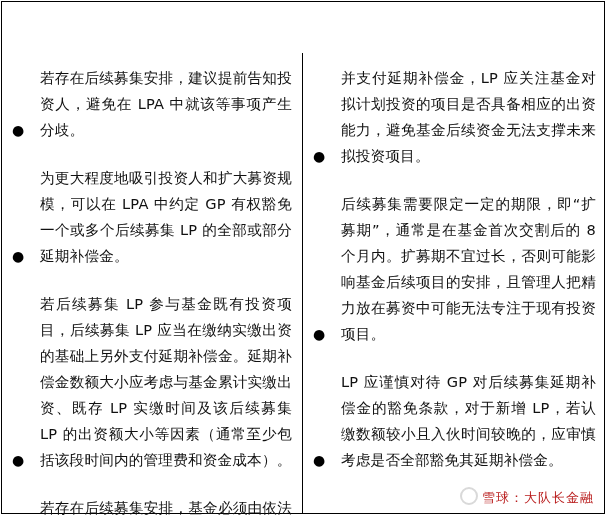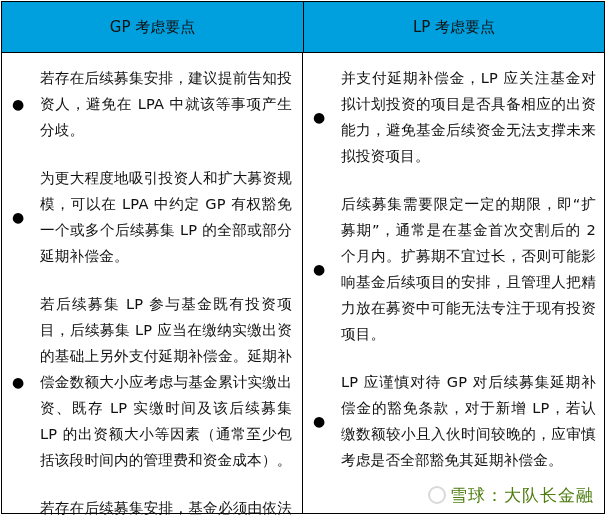--- a/index.html
+++ b/index.html
@@ -26,56 +26,52 @@
   .header-cell.left { width: 301px; border-right: 1px solid #000; }
   .header-cell.right { flex: 1; }
   .body-row {
     position: absolute; left: 0; top: 51px; right: 0; bottom: 0;
     display: flex;
   }
   .col { box-sizing: border-box; padding-top: 12px; }
   .col.left { width: 301px; border-right: 1px solid #000; padding-left: 10px; padding-right: 10px; }
   .col.right { flex: 1; padding-left: 10px; padding-right: 8px; }
   .item {
-    display: flex; align-items: center;
+    display: flex; align-items: flex-end;
     margin-bottom: 22px;
   }
   .bullet {
     flex: 0 0 28px;
     font-size: 14px; line-height: 26px;
     color: #000;
   }
   .bullet::before { content: "●"; }
   .text {
     flex: 1;
     font-size: 14.6px;
     line-height: 26px;
     text-align: justify;
     letter-spacing: 0.2px;
   }
   .watermark {
     position: absolute; right: 10px; bottom: 6px;
-    font-size: 17px; color: #4d7c0f;
+    font-size: 13px; color: #b91c1c;
     font-family: "DejaVu Sans", sans-serif;
     letter-spacing: 1px;
   }
   .watermark .logo {
     display: inline-block; width: 18px; height: 18px;
     border: 2px solid #d9d9d9; border-radius: 50%;
     box-sizing: border-box; vertical-align: -3px; margin-right: 4px;
   }
 </style>
 </head>
 <body>
 
 <div class="table">
-  <div class="header-row">
-    <div class="header-cell left">GP 考虑要点</div>
-    <div class="header-cell right">LP 考虑要点</div>
-  </div>
   <div class="body-row">
     <div class="col left">
       <div class="item">
         <span class="bullet"></span>
         <span class="text">若存在后续募集安排，建议提前告知投资人，避免在 LPA 中就该等事项产生分歧。</span>
       </div>
       <div class="item">
         <span class="bullet"></span>
         <span class="text">为更大程度地吸引投资人和扩大募资规模，可以在 LPA 中约定 GP 有权豁免一个或多个后续募集 LP 的全部或部分延期补偿金。</span>
       </div>
@@ -88,21 +84,21 @@
         <span class="text">若存在后续募集安排，基金必须由依法取得基金托管资格的托管人托管。</span>
       </div>
     </div>
     <div class="col right">
       <div class="item">
         <span class="bullet"></span>
         <span class="text">并支付延期补偿金，LP 应关注基金对拟计划投资的项目是否具备相应的出资能力，避免基金后续资金无法支撑未来拟投资项目。</span>
       </div>
       <div class="item">
         <span class="bullet"></span>
-        <span class="text">后续募集需要限定一定的期限，即“扩募期”，通常是在基金首次交割后的 2 个月内。扩募期不宜过长，否则可能影响基金后续项目的安排，且管理人把精力放在募资中可能无法专注于现有投资项目。</span>
+        <span class="text">后续募集需要限定一定的期限，即“扩募期”，通常是在基金首次交割后的 8 个月内。扩募期不宜过长，否则可能影响基金后续项目的安排，且管理人把精力放在募资中可能无法专注于现有投资项目。</span>
       </div>
       <div class="item">
         <span class="bullet"></span>
         <span class="text">LP 应谨慎对待 GP 对后续募集延期补偿金的豁免条款，对于新增 LP，若认缴数额较小且入伙时间较晚的，应审慎考虑是否全部豁免其延期补偿金。</span>
       </div>
     </div>
   </div>
   <div class="watermark">
     <span class="logo"></span><span>雪球：大队长金融</span>
   </div>

